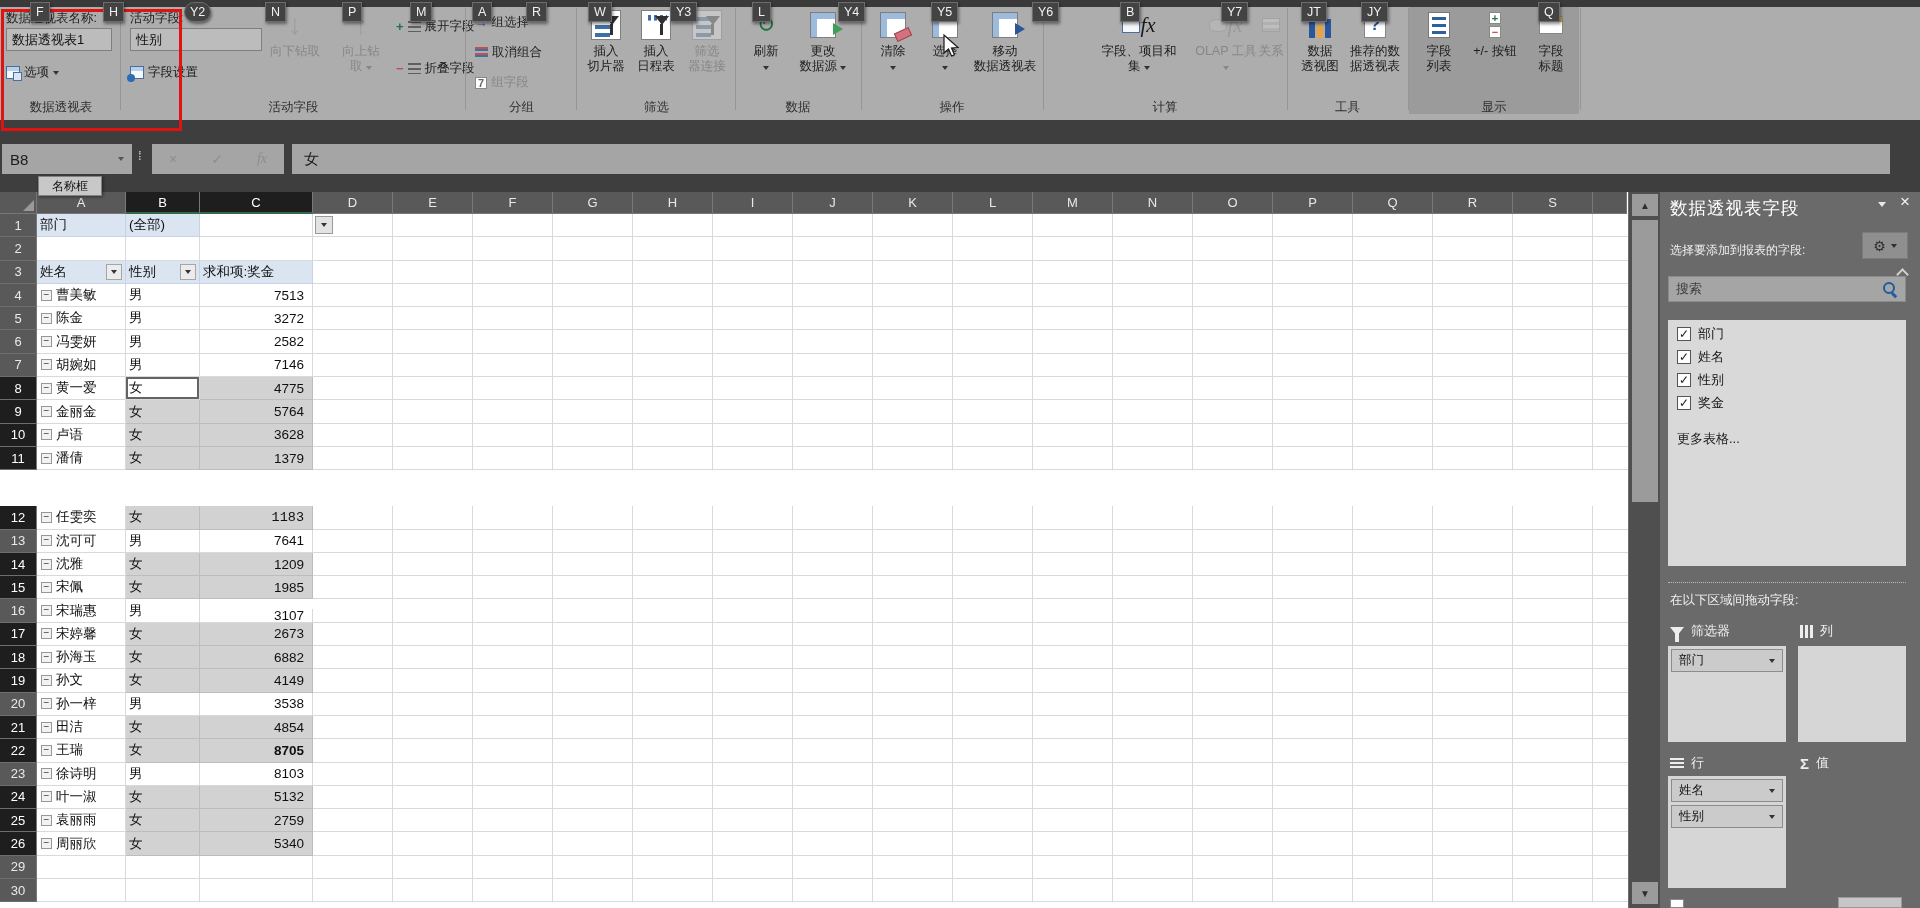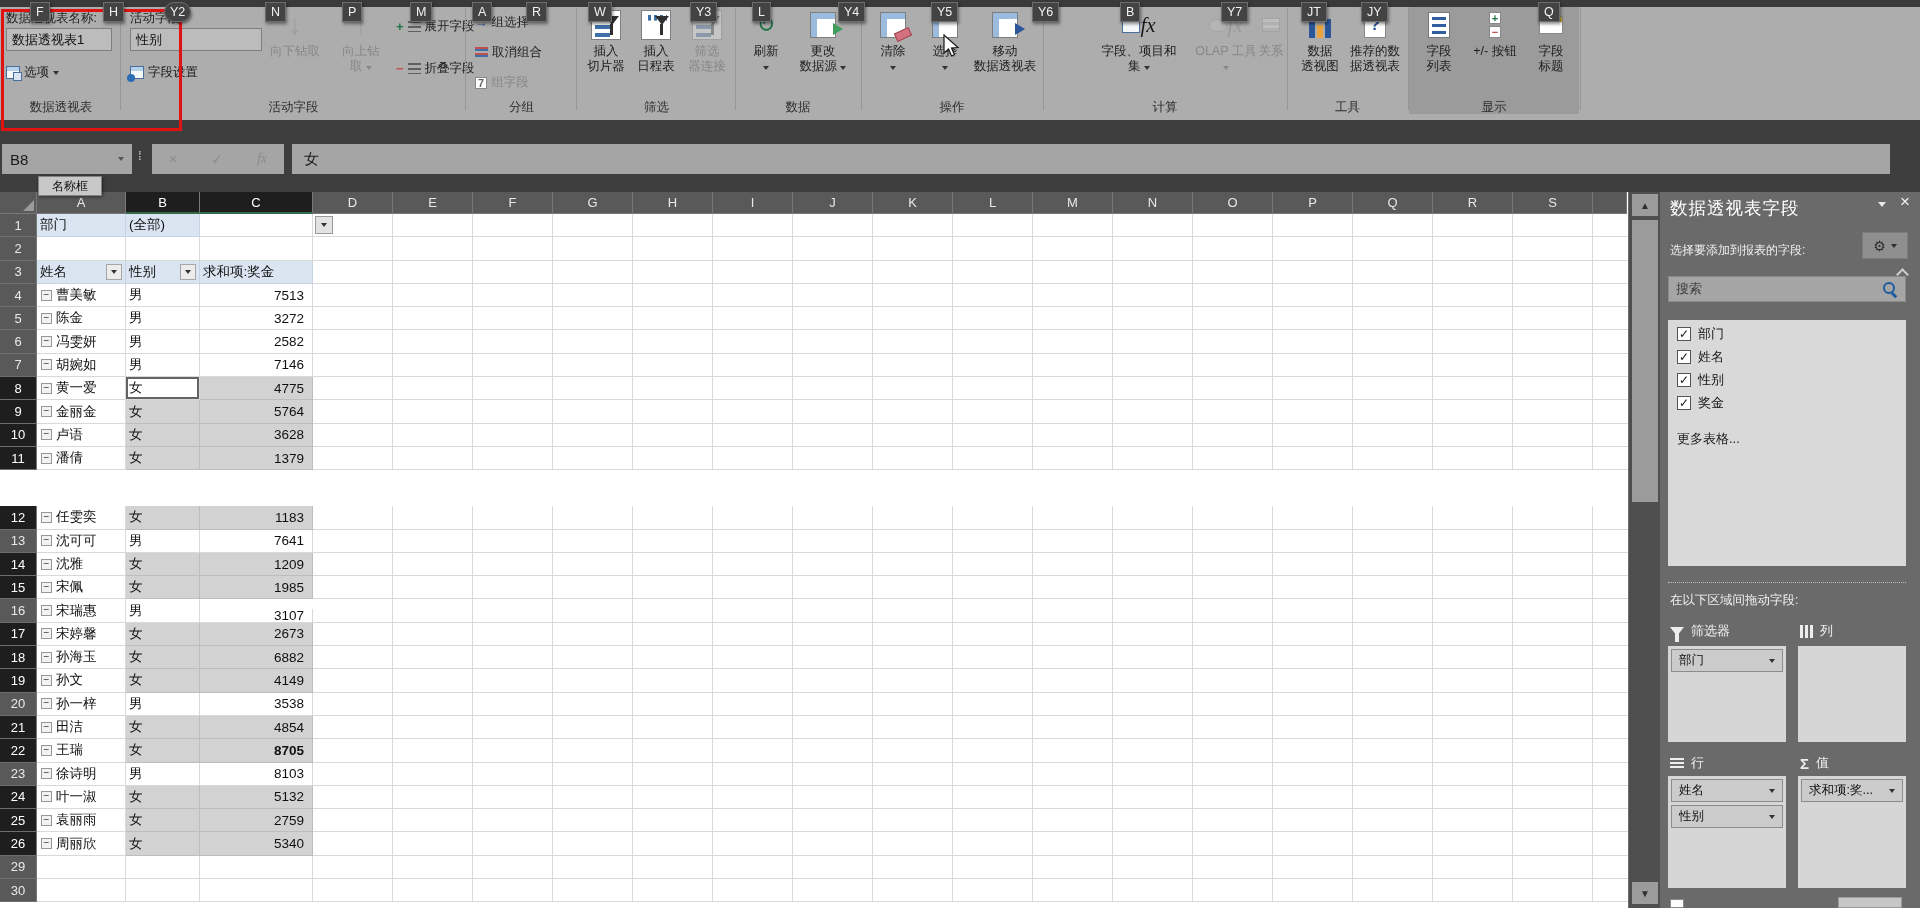--- a/index.html
+++ b/index.html
@@ -171,28 +171,28 @@
   .chev { position:absolute; left:1898px; top:150px; width:9px; height:9px; border-left:2px solid #cfcfcf;
     border-top:2px solid #cfcfcf; transform:rotate(45deg); z-index:3; }
 </style>
 </head>
 <body>
 
 <div class="abs" id="topstrip"></div>
 <div>
     <div class="keytip" style="left: 30px;">F</div>
     <div class="keytip" style="left: 103px;">H</div>
-    <div class="keytip" style="left: 164px; border-radius: 10px;">Y2</div>
+    <div class="keytip" style="left: 184px; border-radius: 10px;">Y2</div>
     <div class="keytip" style="left: 265px;">N</div>
     <div class="keytip" style="left: 342px;">P</div>
     <div class="keytip" style="left: 410px;">M</div>
     <div class="keytip" style="left: 472px;">A</div>
     <div class="keytip" style="left: 526px;">R</div>
     <div class="keytip" style="left: 588px;">W</div>
-    <div class="keytip" style="left: 690px;">Y3</div>
+    <div class="keytip" style="left: 670px;">Y3</div>
     <div class="keytip" style="left: 752px;">L</div>
     <div class="keytip" style="left: 838px;">Y4</div>
     <div class="keytip" style="left: 931px;">Y5</div>
     <div class="keytip" style="left: 1023px; margin-left: 9px;">Y6</div>
     <div class="keytip" style="left: 1120px;">B</div>
     <div class="keytip" style="left: 1221px;">Y7</div>
     <div class="keytip" style="left: 1301px;">JT</div>
     <div class="keytip" style="left: 1361px;">JY</div>
     <div class="keytip" style="left: 1538px;">Q</div>
   </div>
@@ -569,21 +569,21 @@
         <div class="cell num graysel" style="width: 113px;">1379</div>
         <div class="filler"></div>
       </div>
       <div class="grow" style="height: 23.3px; margin-top: 36px;">
         <div class="rowhead selr">12</div>
         <div class="cell " style="width: 89px;">
           <span class="outl-btn">−</span>
           <span>任雯奕</span>
         </div>
         <div class="cell graysel" style="width: 74px;">女</div>
-        <div class="cell num graysel" style="width: 113px;">1183</div>
+        <div class="cell num graysel" style="width: 113px; font-family: Liberation Mono, monospace;">1183</div>
         <div class="filler"></div>
       </div>
       <div class="grow" style="height: 23.3px;">
         <div class="rowhead">13</div>
         <div class="cell " style="width: 89px;">
           <span class="outl-btn">−</span>
           <span>沈可可</span>
         </div>
         <div class="cell " style="width: 74px;">男</div>
         <div class="cell num" style="width: 113px;">7641</div>
@@ -806,26 +806,20 @@
   <div class="zone" style="left:8px;top:598px;width:118px;height:112px;">
       <div class="chip">
         <span>姓名</span>
         <span class="tri-d sm"></span>
       </div>
       <div class="chip">
         <span>性别</span>
         <span class="tri-d sm"></span>
       </div>
     </div>
-  <div class="zone" style="left:138px;top:598px;width:108px;height:112px;">
-      <div class="chip">
-        <span>求和项:奖...</span>
-        <span class="tri-d sm"></span>
-      </div>
-    </div>
 
   <div id="defercb"></div>
   <div id="updbtn"></div>
 </div>
 
 <div class="abs" id="redbox"></div>
 <svg class="abs" id="cursor" width="22" height="24">
   <path d="M2,1 L2,19 L6.5,15 L9.5,22 L12.5,20.7 L9.5,14 L16,13.5 Z" fill="#fdfdfd" stroke="#1a1a1a" stroke-width="1.2"></path>
 </svg>
 

